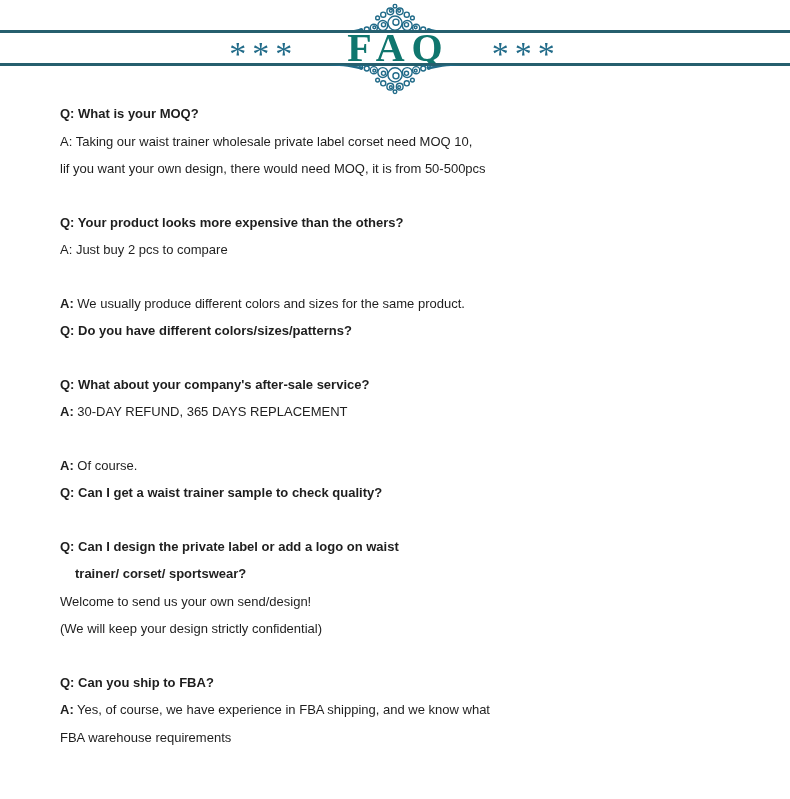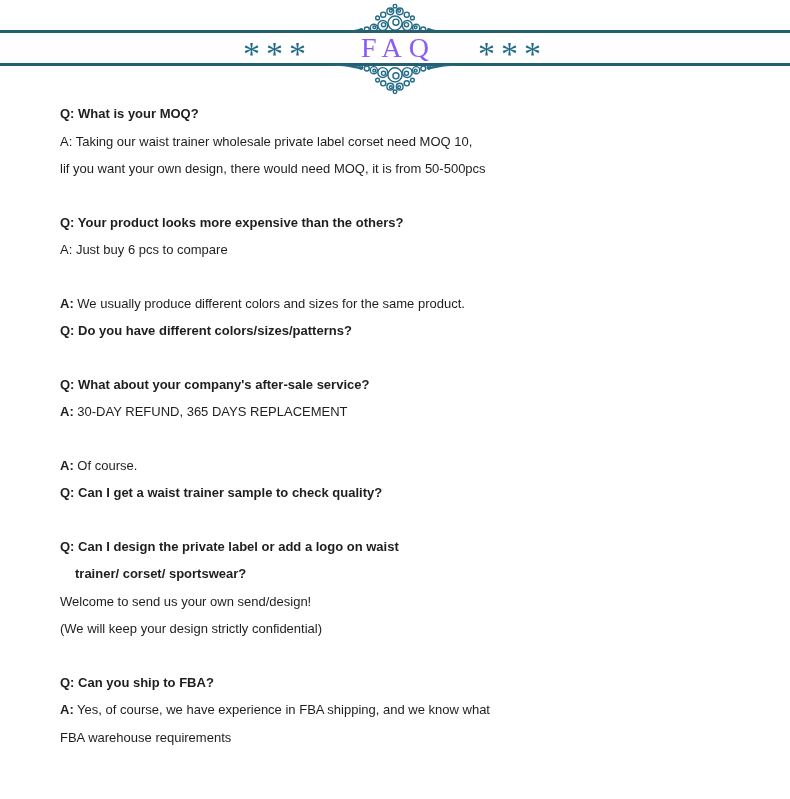--- a/index.html
+++ b/index.html
@@ -15,22 +15,22 @@
   .rule{position:absolute;left:0;right:0;height:3px;background:#265f6e;}
   .rule-top{top:30px;}
   .rule-bottom{top:63px;}
   .faq-row{
     position:absolute;top:33px;left:0;right:0;height:30px;
     display:flex;justify-content:center;align-items:center;gap:42px;
     background:#fff;
   }
   .faq-title{
     font-family:"Liberation Serif","DejaVu Serif",serif;
-    font-size:28px;line-height:30px;color:#8b5cf6;
-    letter-spacing:7px;font-weight:400;padding-left:7px;
+    font-size:40px;line-height:30px;color:#0f766e;
+    letter-spacing:7px;font-weight:700;padding-left:7px;
   }
   .stars{
     font-family:"Liberation Serif","DejaVu Serif",serif;
     font-size:34px;line-height:30px;color:#216b89;
     letter-spacing:6px;transform:translateY(6px);
   }
   .ornament{position:absolute;left:50%;width:132px;height:32px;}
   .ornament-top{top:1px;transform:translateX(-50%);}
   .ornament-bottom{top:65px;transform:translateX(-50%) scaleY(-1);}
 
@@ -102,21 +102,21 @@
   </header>
 
   <main class="faq-list" id="faq-list">
       <div class="faq-item">
         <div class="line q">Q: What is your MOQ?</div>
         <div class="line">A: Taking our waist trainer wholesale private label corset need MOQ 10,</div>
         <div class="line">lif you want your own design, there would need MOQ, it is from 50-500pcs</div>
       </div>
       <div class="faq-item">
         <div class="line q">Q: Your product looks more expensive than the others?</div>
-        <div class="line">A: Just buy 6 pcs to compare</div>
+        <div class="line">A: Just buy 2 pcs to compare</div>
       </div>
       <div class="faq-item">
         <div class="line"><b>A:</b> We usually produce different colors and sizes for the same product.</div>
         <div class="line q">Q: Do you have different colors/sizes/patterns?</div>
       </div>
       <div class="faq-item">
         <div class="line q">Q: What about your company's after-sale service?</div>
         <div class="line"><b>A:</b> 30-DAY REFUND, 365 DAYS REPLACEMENT</div>
       </div>
       <div class="faq-item">

